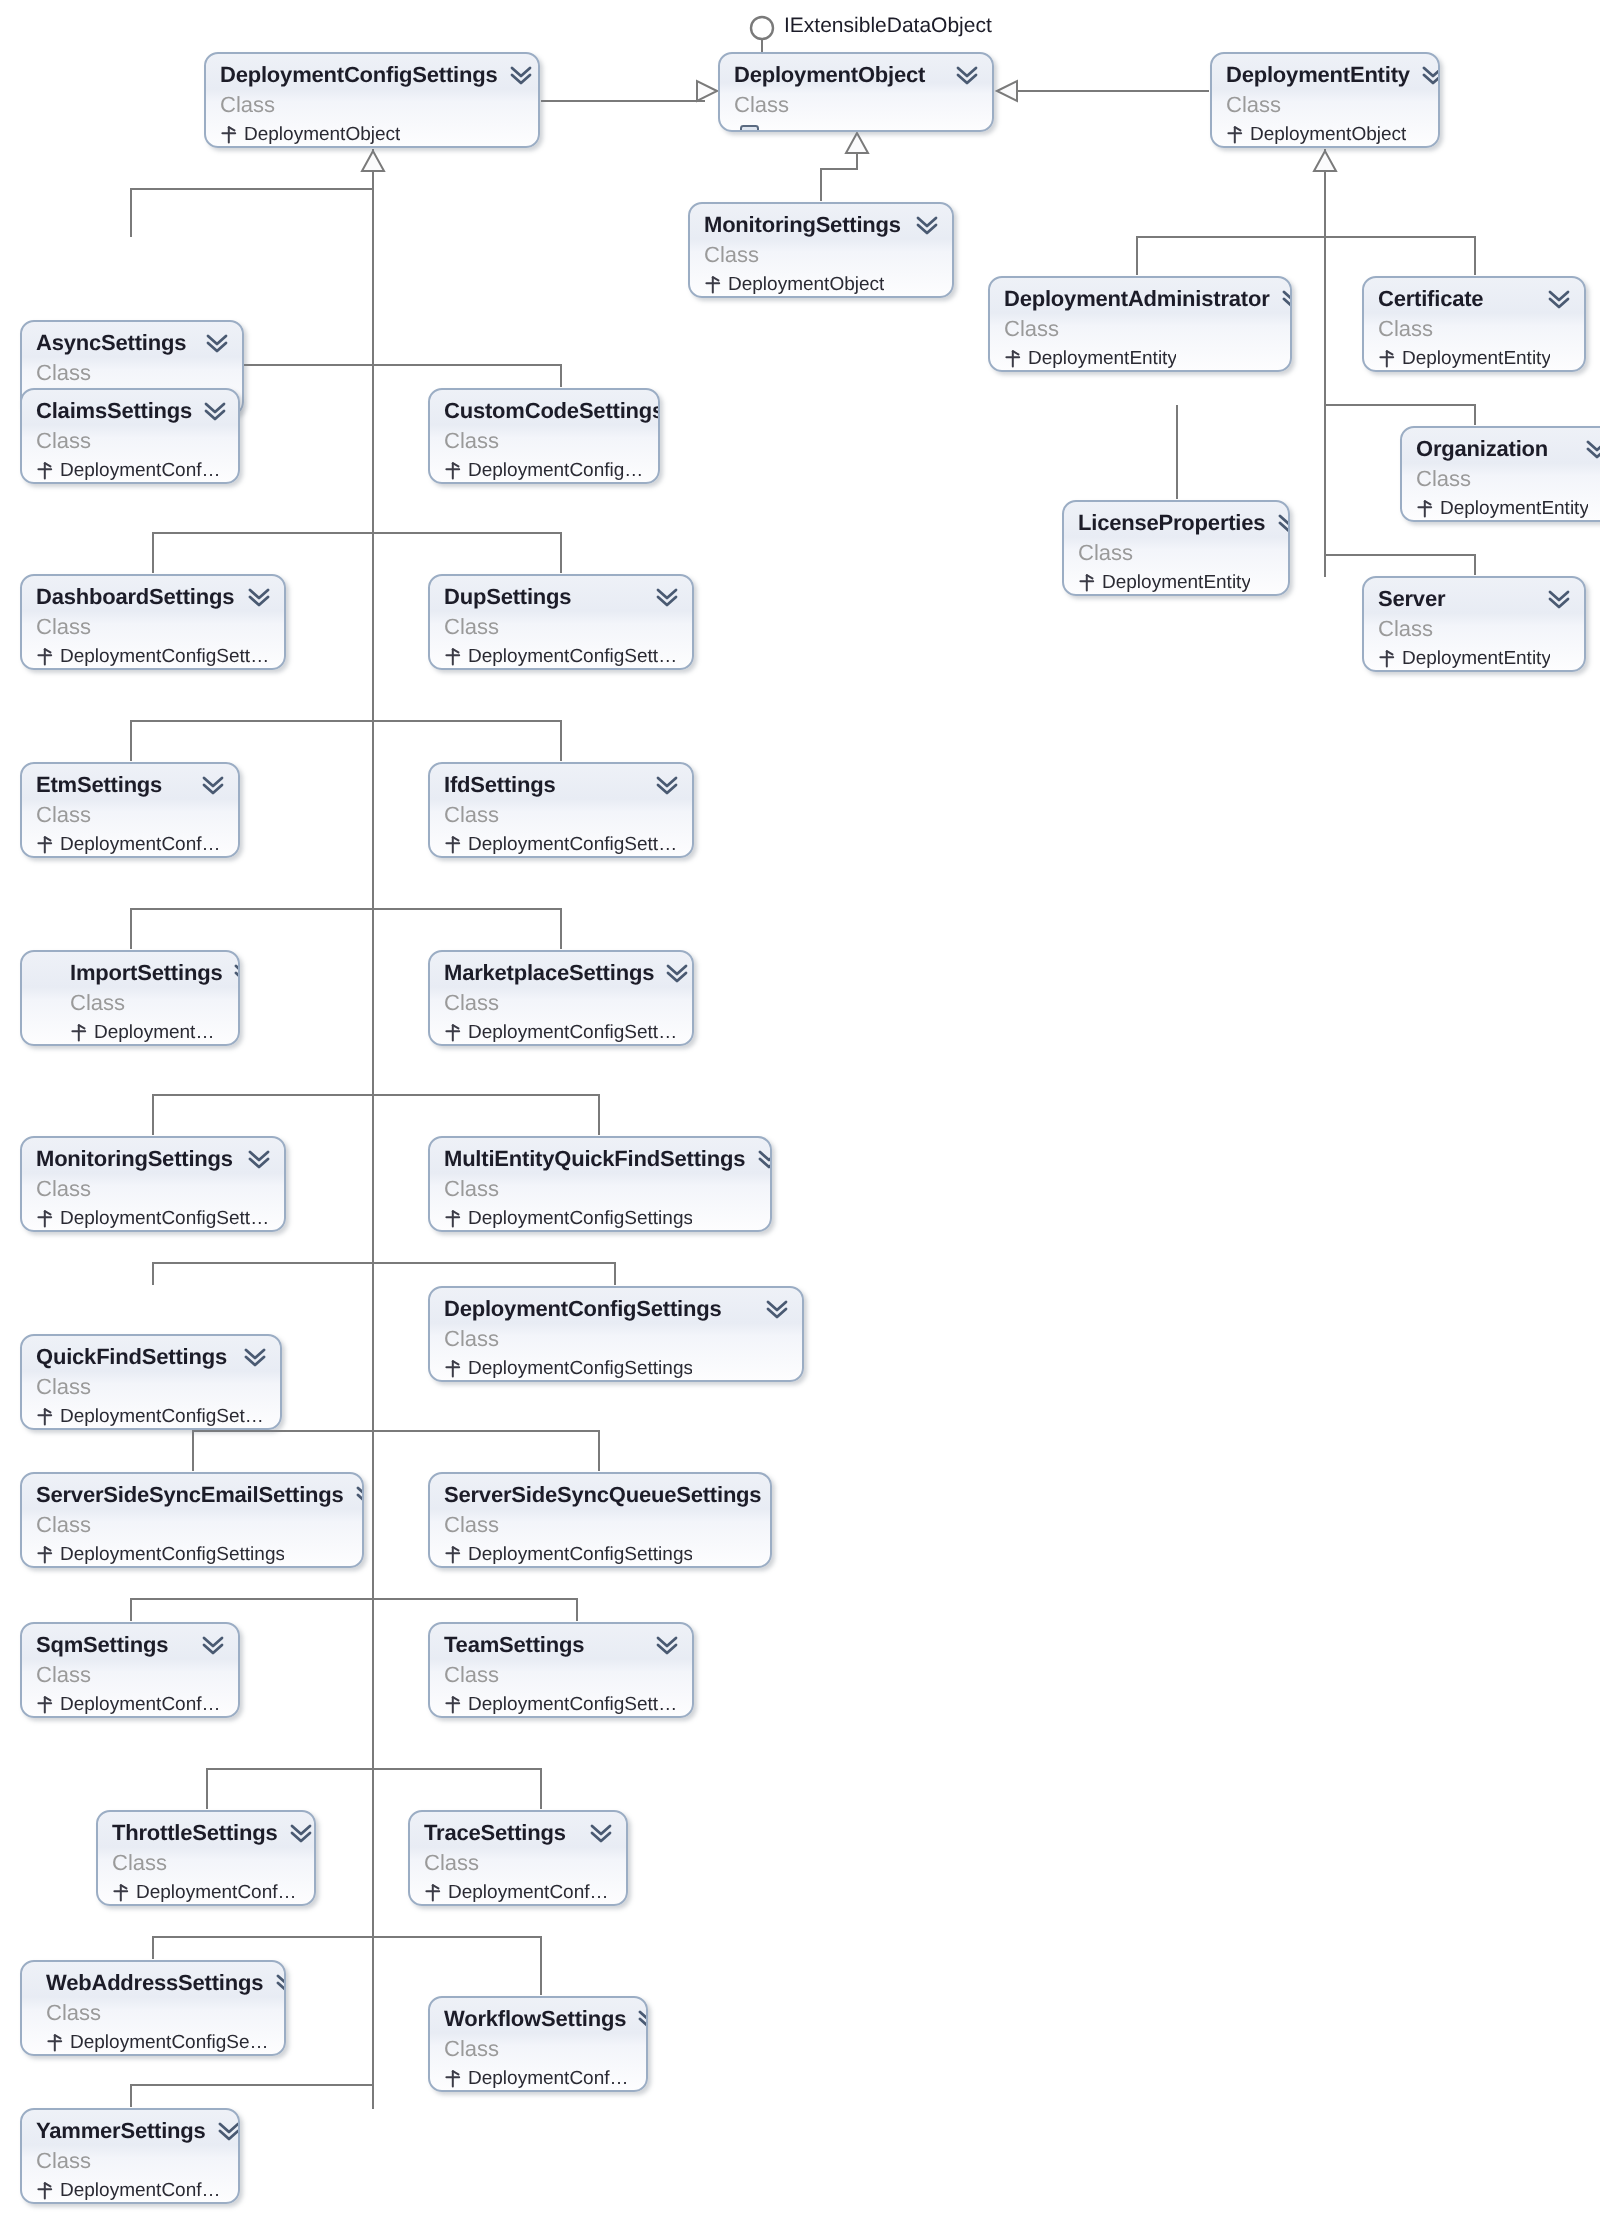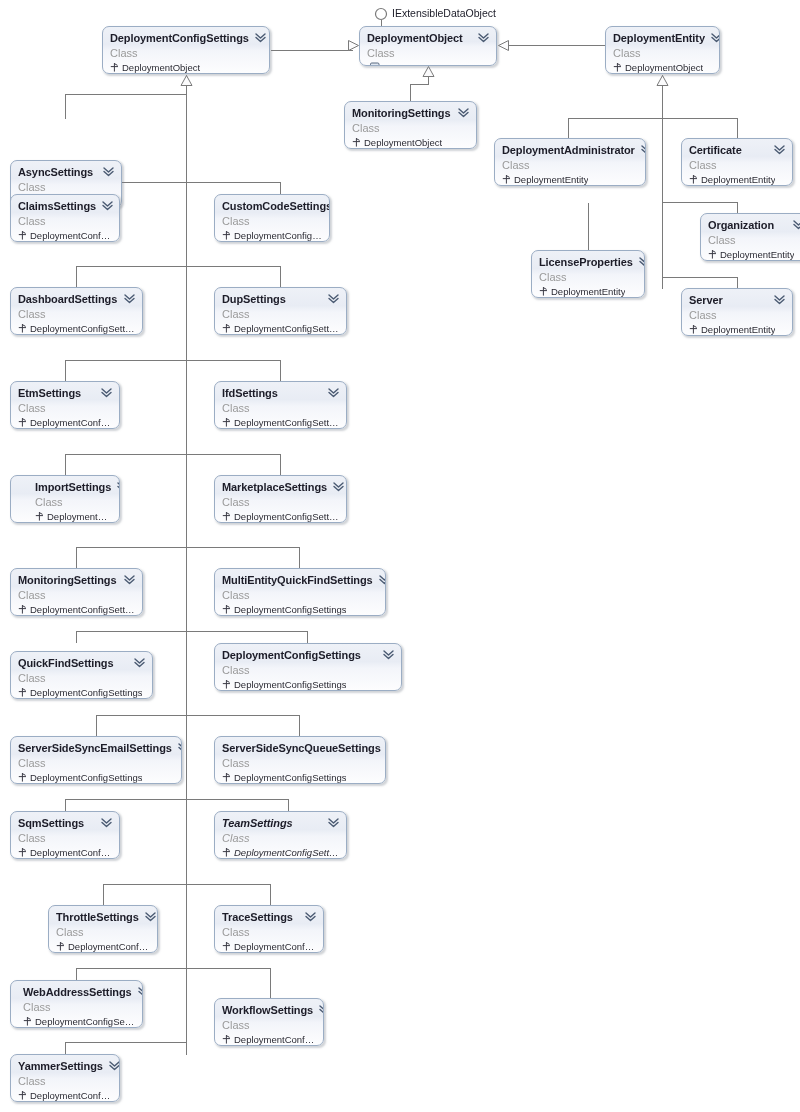--- a/index.html
+++ b/index.html
@@ -496,21 +496,21 @@
         <span class="base-glyph">
           <svg viewBox="0 0 9 9" width="9" height="9">
             <path d="M4.4 0.6 L4.4 8.2" stroke="#3b3b46" stroke-width="1" stroke-linecap="round"></path>
             <path d="M1.2 3.6 L7.6 3.6" stroke="#3b3b46" stroke-width="1" stroke-linecap="round"></path>
             <path d="M4.4 0.6 L7.2 2.2" stroke="#3b3b46" stroke-width="1" stroke-linecap="round"></path>
           </svg>
         </span>
         <span class="uml-base-name">DeploymentConfigSettings</span>
       </div>
     </div>
-    <div class="uml-class" style="left: 10px; top: 651px; width: 143px; height: 48px;">
+    <div class="uml-class" style="left: 10px; top: 667px; width: 131px; height: 48px;">
       <div class="uml-head">
         <div class="uml-title">QuickFindSettings</div>
         <div class="chevron">
           <svg viewBox="0 0 11 11" width="11" height="11">
             <path d="M1 2 L5.5 6 L10 2" fill="none" stroke="#4a5a72" stroke-width="1.4" stroke-linecap="round" stroke-linejoin="round"></path>
             <path d="M1 5.5 L5.5 9.5 L10 5.5" fill="none" stroke="#4a5a72" stroke-width="1.4" stroke-linecap="round" stroke-linejoin="round"></path>
           </svg>
         </div>
       </div>
       <div class="uml-stereo">Class</div>
@@ -600,21 +600,21 @@
         <span class="base-glyph">
           <svg viewBox="0 0 9 9" width="9" height="9">
             <path d="M4.4 0.6 L4.4 8.2" stroke="#3b3b46" stroke-width="1" stroke-linecap="round"></path>
             <path d="M1.2 3.6 L7.6 3.6" stroke="#3b3b46" stroke-width="1" stroke-linecap="round"></path>
             <path d="M4.4 0.6 L7.2 2.2" stroke="#3b3b46" stroke-width="1" stroke-linecap="round"></path>
           </svg>
         </span>
         <span class="uml-base-name">DeploymentConfigSet...</span>
       </div>
     </div>
-    <div class="uml-class" style="left: 214px; top: 811px; width: 133px; height: 48px; font-style: italic;">
+    <div class="uml-class" style="left: 214px; top: 811px; width: 133px; height: 48px;">
       <div class="uml-head">
         <div class="uml-title">TeamSettings</div>
         <div class="chevron">
           <svg viewBox="0 0 11 11" width="11" height="11">
             <path d="M1 2 L5.5 6 L10 2" fill="none" stroke="#4a5a72" stroke-width="1.4" stroke-linecap="round" stroke-linejoin="round"></path>
             <path d="M1 5.5 L5.5 9.5 L10 5.5" fill="none" stroke="#4a5a72" stroke-width="1.4" stroke-linecap="round" stroke-linejoin="round"></path>
           </svg>
         </div>
       </div>
       <div class="uml-stereo">Class</div>
@@ -644,21 +644,21 @@
         <span class="base-glyph">
           <svg viewBox="0 0 9 9" width="9" height="9">
             <path d="M4.4 0.6 L4.4 8.2" stroke="#3b3b46" stroke-width="1" stroke-linecap="round"></path>
             <path d="M1.2 3.6 L7.6 3.6" stroke="#3b3b46" stroke-width="1" stroke-linecap="round"></path>
             <path d="M4.4 0.6 L7.2 2.2" stroke="#3b3b46" stroke-width="1" stroke-linecap="round"></path>
           </svg>
         </span>
         <span class="uml-base-name">DeploymentConfigSet...</span>
       </div>
     </div>
-    <div class="uml-class" style="left: 214px; top: 905px; width: 110px; height: 48px;">
+    <div class="uml-class" style="left: 204px; top: 905px; width: 110px; height: 48px;">
       <div class="uml-head">
         <div class="uml-title">TraceSettings</div>
         <div class="chevron">
           <svg viewBox="0 0 11 11" width="11" height="11">
             <path d="M1 2 L5.5 6 L10 2" fill="none" stroke="#4a5a72" stroke-width="1.4" stroke-linecap="round" stroke-linejoin="round"></path>
             <path d="M1 5.5 L5.5 9.5 L10 5.5" fill="none" stroke="#4a5a72" stroke-width="1.4" stroke-linecap="round" stroke-linejoin="round"></path>
           </svg>
         </div>
       </div>
       <div class="uml-stereo">Class</div>

